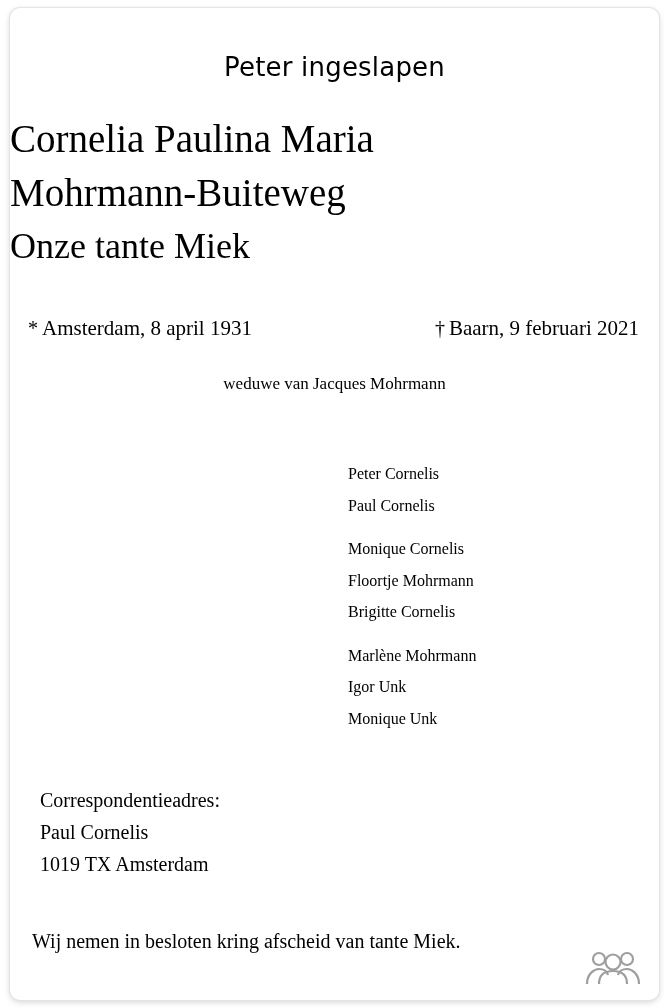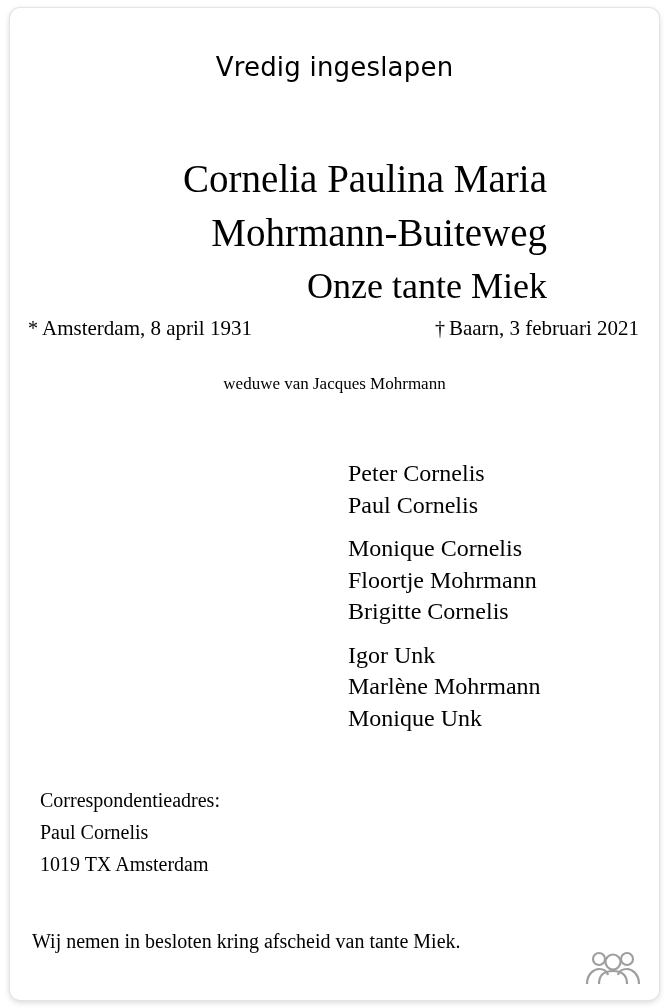--- a/index.html
+++ b/index.html
@@ -43,22 +43,21 @@
     font-size: 26px;
     font-family: "DejaVu Sans", sans-serif;
     font-weight: 400;
     letter-spacing: 0.2px;
   }
   .name-block {
     position: absolute;
     top: 104px;
     left: 0;
     width: 537px;
-    text-align: right;
-    margin-top: 40px;
+    text-align: left;
   }
   .name-line1 {
     font-size: 39px;
     line-height: 54px;
     font-family: "Liberation Serif", serif;
   }
   .name-line2 {
     font-size: 39px;
     line-height: 54px;
     font-family: Liberation Serif, serif;
@@ -96,21 +95,21 @@
     left: 0;
     width: 649px;
     text-align: center;
     font-size: 17px;
   }
   .survivors {
     position: absolute;
     top: 450px;
     left: 338px;
     width: 300px;
-    font-size: 24px;
+    font-size: 16px;
     line-height: 31.5px;
   }
   .survivor-group {
     margin-bottom: 12px;
   }
   .survivor-group:last-child {
     margin-bottom: 0;
   }
   .corr {
     position: absolute;
@@ -133,52 +132,52 @@
     height: 42px;
     opacity: 0.65;
   }
 </style>
 </head>
 <body>
 
 <div class="card">
   <div class="inner">
 
-    <div class="intro">Vredig ingeslapen</div>
+    <div class="intro">Peter ingeslapen</div>
 
     <div class="name-block">
       <div class="name-line1">Cornelia Paulina Maria</div>
       <div class="name-line2">Mohrmann-Buiteweg</div>
       <div class="name-line3">Onze tante Miek</div>
     </div>
 
     <div class="dates-row">
       <div class="birth">
         <span class="star">*</span><span>Amsterdam, 8 april 1931</span>
       </div>
       <div class="death">
-        <span class="cross">†</span><span>Baarn, 3 februari 2021</span>
+        <span class="cross">†</span><span>Baarn, 9 februari 2021</span>
       </div>
     </div>
 
     <div class="widow">weduwe van Jacques Mohrmann</div>
 
     <div class="survivors">
       <div class="survivor-group">
         <div>Peter Cornelis</div>
         <div>Paul Cornelis</div>
       </div>
       <div class="survivor-group">
         <div>Monique Cornelis</div>
         <div>Floortje Mohrmann</div>
         <div>Brigitte Cornelis</div>
       </div>
       <div class="survivor-group">
+        <div>Marlène Mohrmann</div>
         <div>Igor Unk</div>
-        <div>Marlène Mohrmann</div>
         <div>Monique Unk</div>
       </div>
     </div>
 
     <div class="corr">
       <div>Correspondentieadres:</div>
       <div>Paul Cornelis</div>
       <div>1019 TX Amsterdam</div>
     </div>
 

